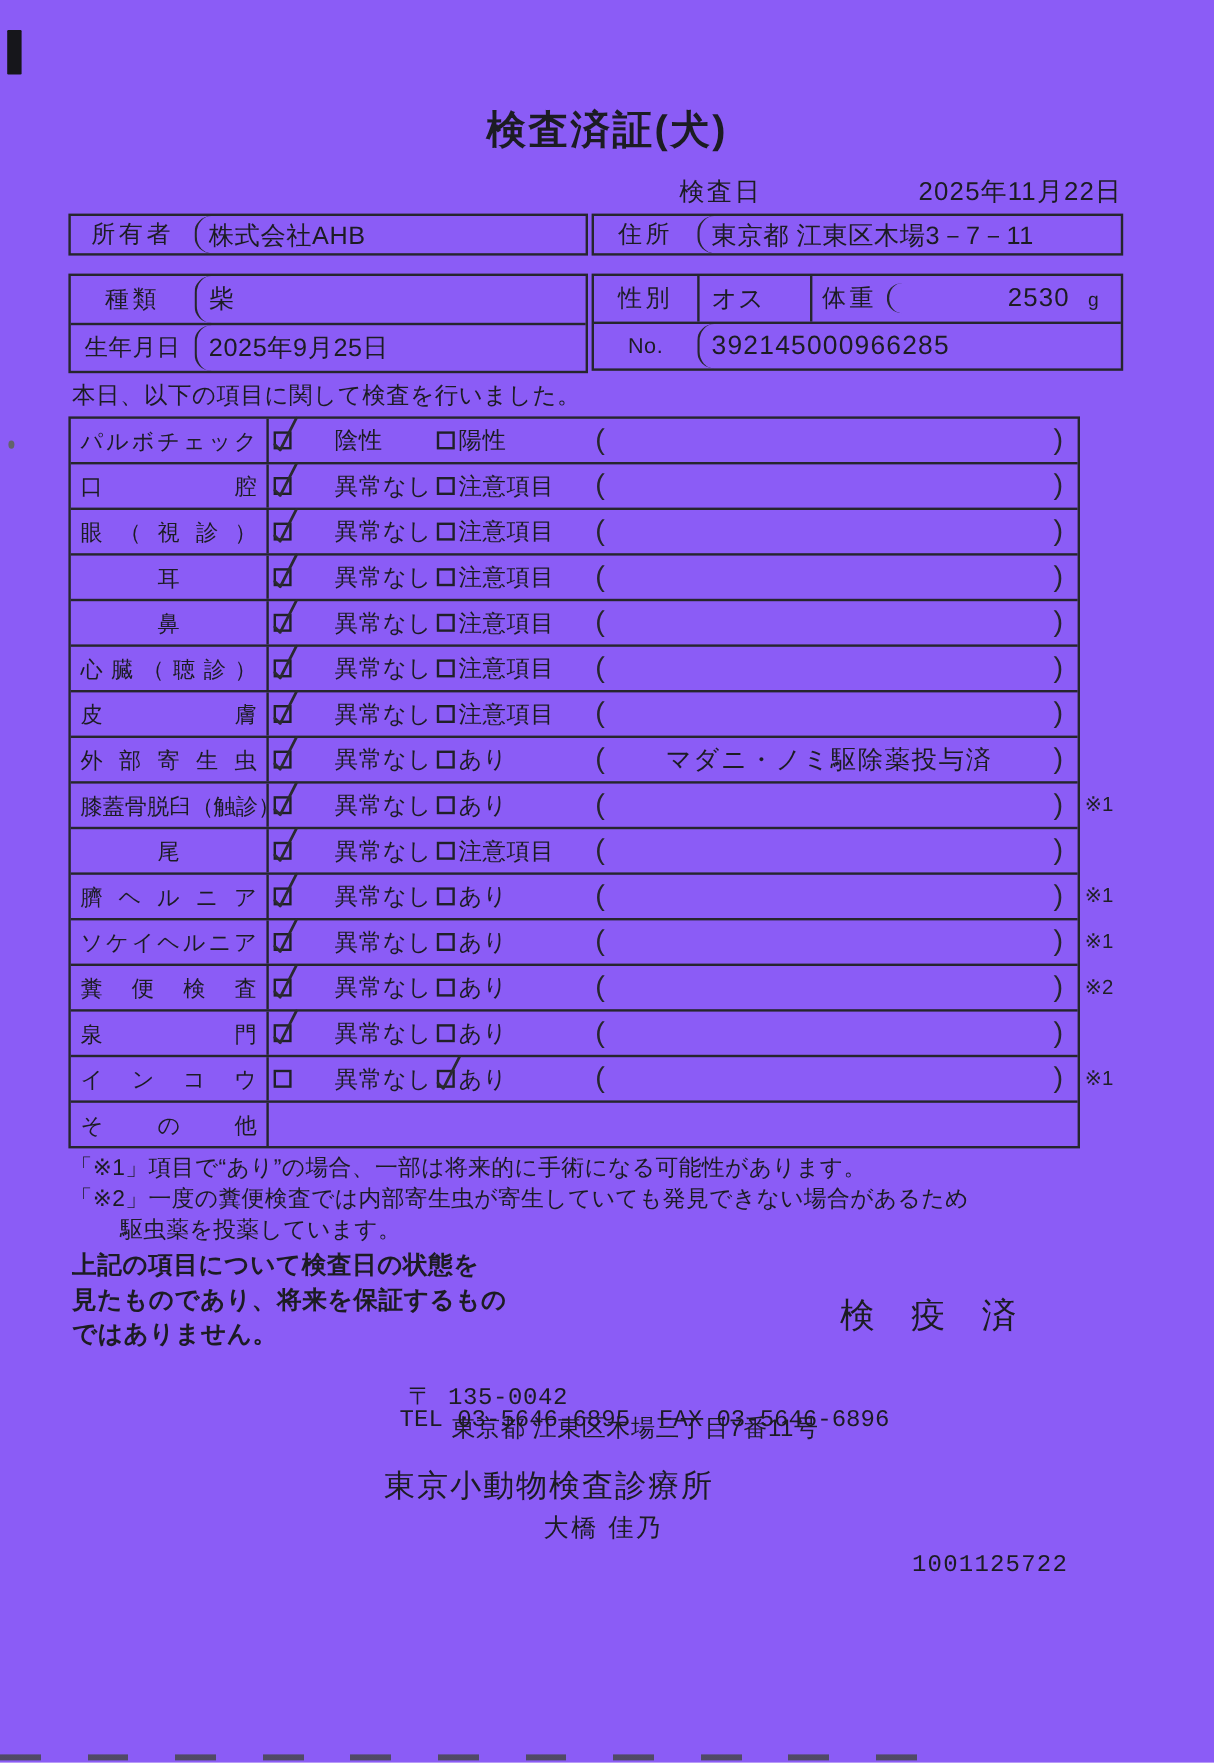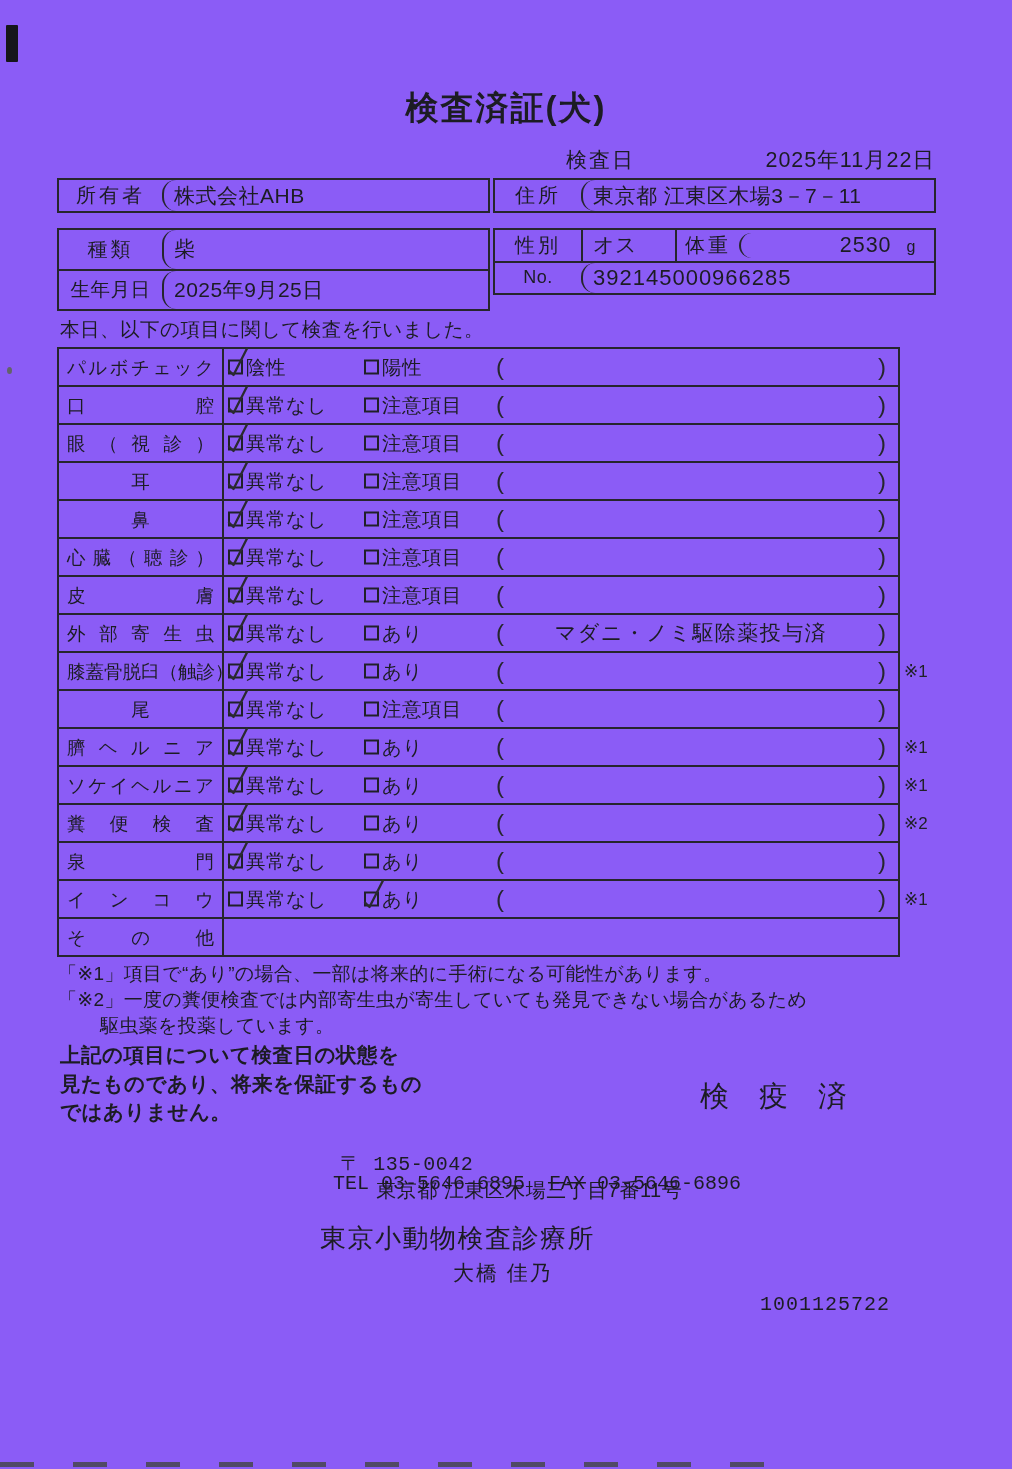--- a/index.html
+++ b/index.html
@@ -26,42 +26,42 @@
   .lab { justify-content:center; font-size:20px; letter-spacing:3px; }
   .lab.tight { letter-spacing:0.5px; font-size:19.5px; }
   .val { padding-left:10px; font-size:21px; letter-spacing:0.5px; }
   .col { flex-direction:column; }
   .irow { display:flex; flex:1; align-items:stretch; }
   .irow + .irow { border-top:2px solid #26262d; }
 
   .owner-left  { left:57px;  top:178px; width:433px; height:35px; }
   .owner-right { left:493px; top:178px; width:443px; height:35px; }
   .info-left   { left:57px;  top:228px; width:433px; height:83px;text-align:right; }
-  .info-right  { left:493px; top:228px; width:443px; height:67px; }
+  .info-right  { left:493px; top:228px; width:443px; height:81px; }
 
   .w103 { width:103px; } .w86 { width:86px; } .w94 { width:94px; } .w64 { width:64px; }
   .flex1 { flex:1;border-radius:14px; }
   .weight-val { justify-content:flex-end; padding-right:18px; align-items:baseline; align-self:center; height:auto; }
   .weight-val .num { font-size:21.5px; letter-spacing:1px; }
   .weight-val .unit { font-size:16px; margin-left:15px; }
   .no-lab { font-size:18px; letter-spacing:0.5px; }
   .no-val { font-size:22px; letter-spacing:1px; }
 
   .intro { position:absolute; left:60px; top:316px; font-size:19.5px; font-weight:500; letter-spacing:0.5px; }
 
   
   .check-table { position:absolute; left:57px; top:347px; width:843px; border:2px solid #26262d; background:transparent; }
   .crow { display:flex; height:38px; border-bottom:2px solid #26262d; }
   .crow:last-child { border-bottom:none; height:36px; }
   .item-cell { width:165px; border-right:2px solid #26262d; display:flex; align-items:center;
     justify-content:space-between; padding:0 8px; font-size:18.5px; overflow:hidden; }
   .item-cell.single { justify-content:center; }
   .crow-content { position:relative; flex:1; overflow:visible; }
   .opt { position:absolute; top:50%; transform:translateY(-50%); display:flex; align-items:center; }
-  .opt1 { left:4px; } .opt2 { left:140px; }
+  .opt1 { left:4px;gap:33px; } .opt2 { left:140px; }
   .cb { position:relative; display:inline-block; width:15px; height:15px;
     border:2px solid #202028; margin-right:3px; flex:none; }
   .tick { display:none; position:absolute; left:-5px; top:-15px; width:27px; height:31px;
     stroke:#2a2a30; stroke-width:2.3; fill:none; stroke-linecap:round; stroke-linejoin:round; }
   .opt.checked .tick { display:block; }
   .opt-label { font-size:19.5px; letter-spacing:0.5px; }
   .paren { position:absolute; top:50%; transform:translateY(-50%); font-size:24px; font-weight:400; color:#26262d; }
   .paren.open { left:272px; } .paren.close { left:654px; }
   .note { position:absolute; top:50%; transform:translateY(-50%); left:286px; width:362px;
     text-align:center; font-size:21px; font-weight:500; letter-spacing:1.5px; white-space:nowrap; }

